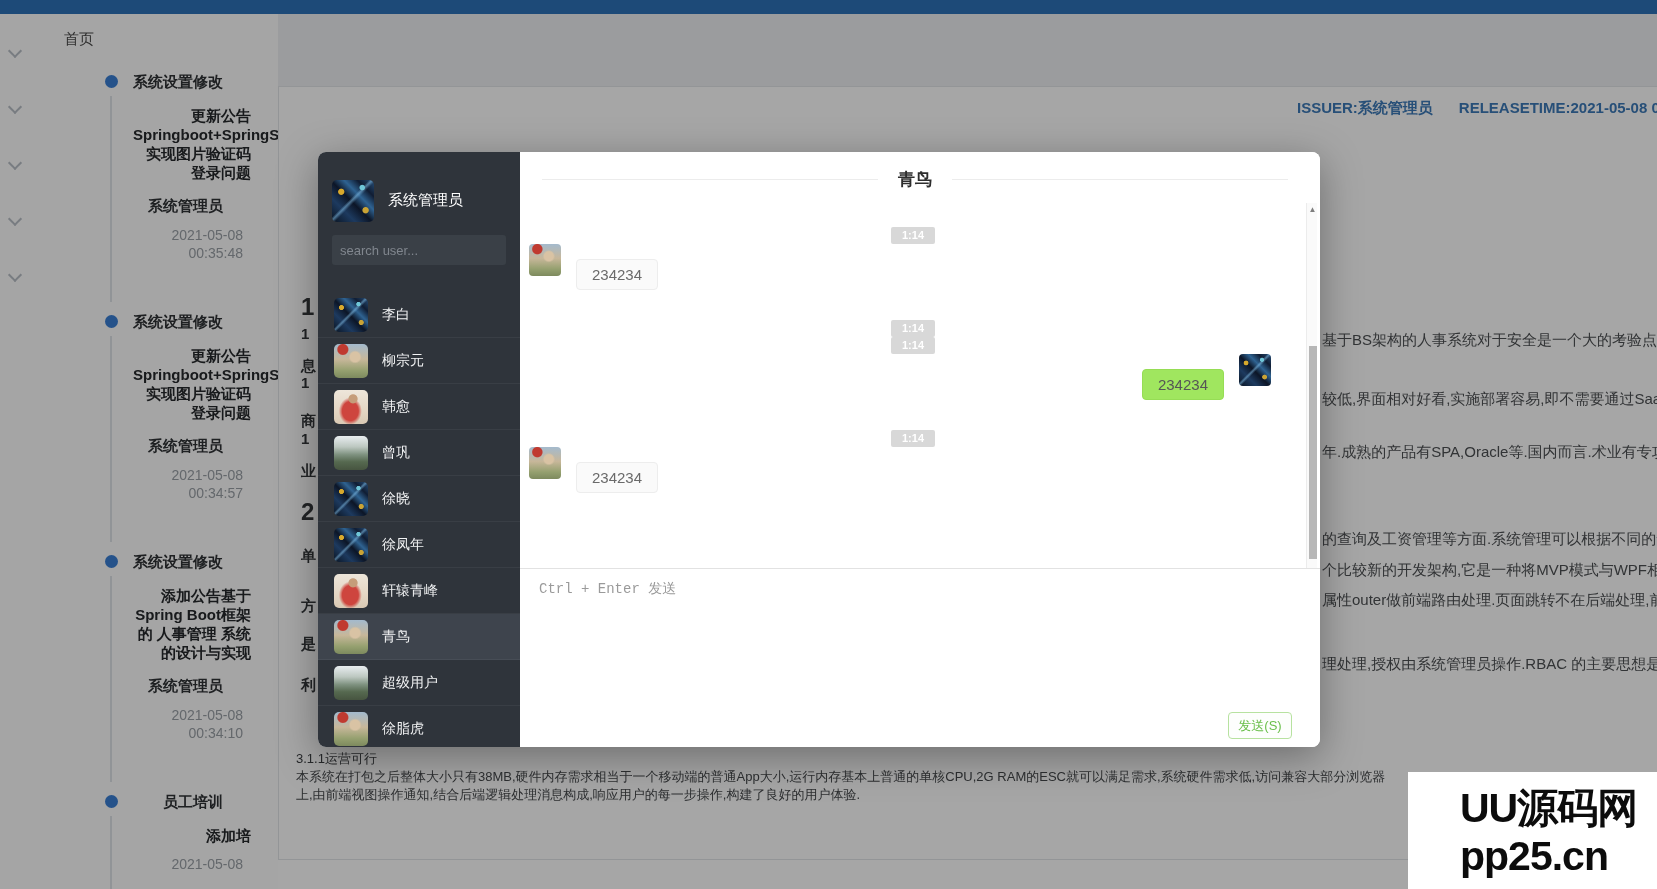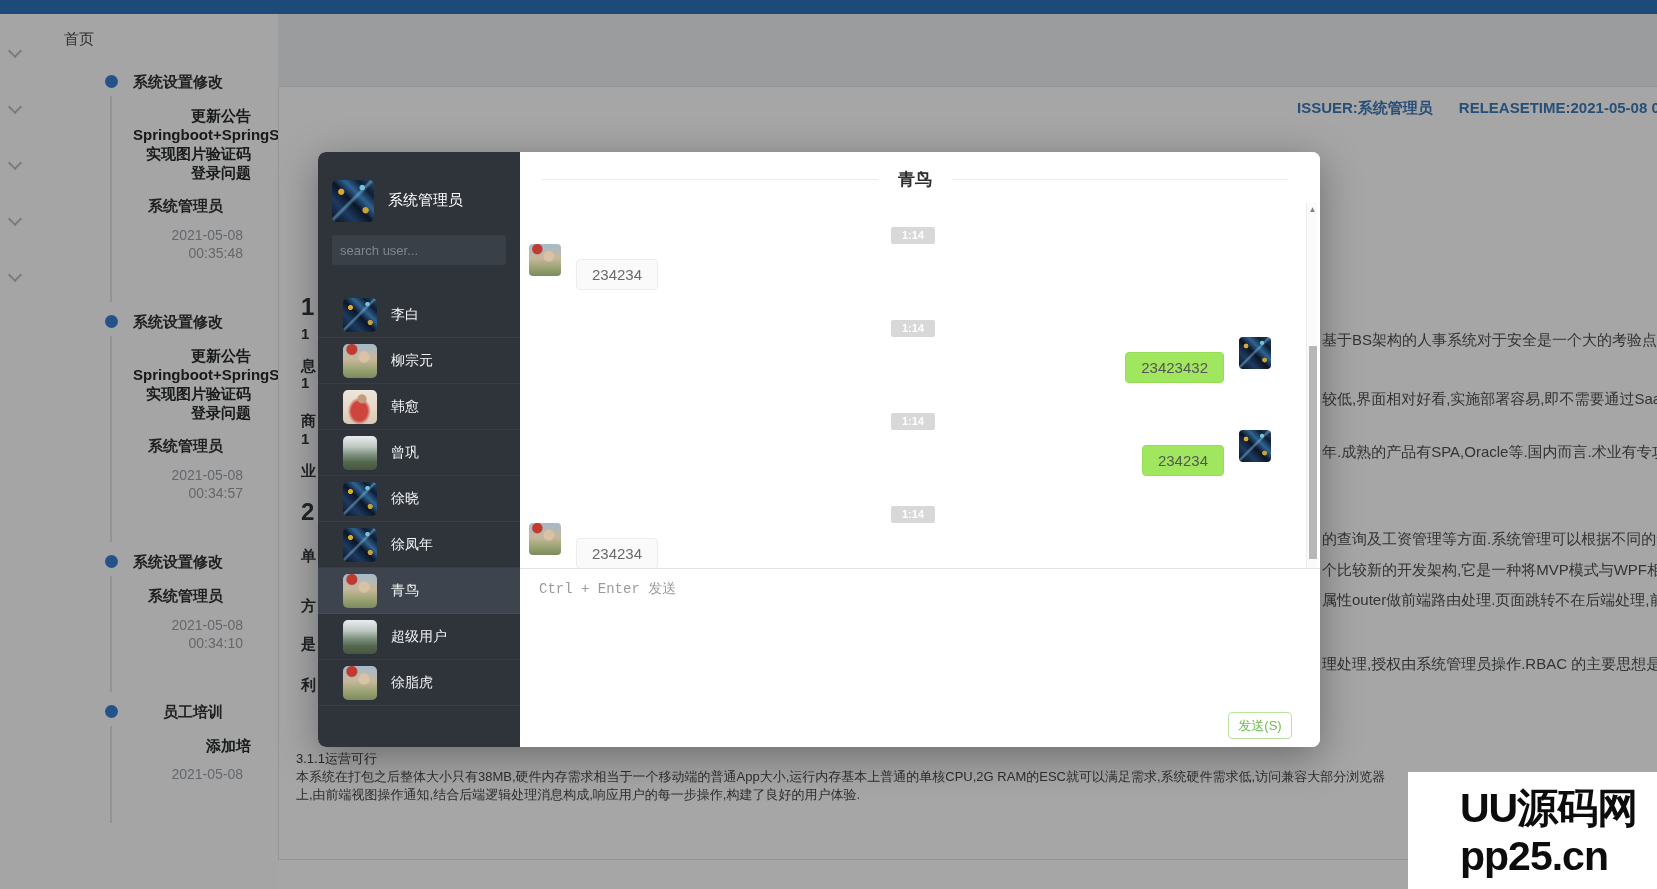--- a/index.html
+++ b/index.html
@@ -62,21 +62,21 @@
   }
   .av-mountain{
     background:linear-gradient(180deg,#e9edf0 0%,#bcc7c0 32%,#7e917f 55%,#566950 76%,#475540 100%);
   }
   .panel-avatar{position:absolute;left:14px;top:28px;width:42px;height:42px;}
   .panel-name{position:absolute;left:70px;top:39px;font-size:15px;color:#ffffff;}
   .search-input{position:absolute;left:14px;top:83px;width:158px;height:30px;background:#3a4047;border:none;border-radius:3px;
                 color:#cfd3d8;font-size:13px;padding:0 8px;outline:none;font-family:inherit;}
   .search-input::placeholder{color:#80868e;}
   .user-list{position:absolute;left:0;top:140px;right:0;}
-  .user-row{height:45px;display:flex;align-items:center;padding-left:25px;gap:14px;border-bottom:1px solid rgba(255,255,255,0.05);cursor:pointer;}
+  .user-row{height:45px;display:flex;align-items:center;padding-left:16px;gap:14px;border-bottom:1px solid rgba(255,255,255,0.05);cursor:pointer;}
   .user-row.selected{background:#3e444d;}
   .user-row .av{width:34px;height:34px;}
   .user-name{font-size:14px;color:#f2f3f4;}
   
   .chat{position:absolute;left:202px;top:0;width:800px;height:100%;background:#fff;}
   .chat-head{position:absolute;top:16px;left:22px;right:32px;display:flex;align-items:center;gap:20px;}
   .chat-head::before,.chat-head::after{content:"";flex:1;border-top:1px solid #ececec;}
   .chat-title{font-size:17px;font-weight:700;color:#2d2d2d;}
   .chat-scroll{position:absolute;left:0;top:48px;width:786px;height:368px;overflow:hidden;padding-top:27px;box-sizing:border-box;}
   .time-badge{width:fit-content;margin:0 auto;height:13px;line-height:13px;padding:2px 11px;background:#d8d8d8;color:#fff;
@@ -127,20 +127,21 @@
         <span class="tl-dot"></span>
         <div class="tl-title">系统设置修改</div>
         <div class="tl-content">更新公告 Springboot+SpringSecurity实现图片验证码 登录问题</div>
         <div class="tl-author">系统管理员</div>
         <div class="tl-time">2021-05-08 00:34:57</div>
       </div>
 
       <div class="tl-item">
         <span class="tl-dot"></span>
         <div class="tl-title">系统设置修改</div>
+        <div class="tl-content">添加公告基于 Spring Boot框架的 人事管理 系统的设计与实现</div>
         <div class="tl-author">系统管理员</div>
         <div class="tl-time">2021-05-08 00:34:10</div>
       </div>
 
       <div class="tl-item">
         <span class="tl-dot"></span>
         <div class="tl-title">员工培训</div>
         <div class="tl-content">添加培</div>
 
         <div class="tl-time">2021-05-08</div>
@@ -238,20 +239,24 @@
         <div class="user-row">
           <span class="av av-mosaic"></span>
           <span class="user-name">徐晓</span>
         </div>
 
         <div class="user-row">
           <span class="av av-mosaic"></span>
           <span class="user-name">徐凤年</span>
         </div>
 
+        <div class="user-row">
+          <span class="av av-girl-red"></span>
+          <span class="user-name">轩辕青峰</span>
+        </div>
 
         <div class="user-row selected">
           <span class="av av-girl-cap"></span>
           <span class="user-name">青鸟</span>
         </div>
 
         <div class="user-row">
           <span class="av av-mountain"></span>
           <span class="user-name">超级用户</span>
         </div>
@@ -281,27 +286,20 @@
             <span class="av av-girl-cap"></span>
             <span class="bubble">234234</span>
           </div>
         </div>
 
         <div class="chat-item">
           <div class="time-badge">1:14</div>
 
         </div>
 
-        <div class="chat-item">
-
-          <div class="msg-row right">
-            <span class="av av-mosaic"></span>
-            <span class="bubble">23423432</span>
-          </div>
-        </div>
 
         <div class="chat-item">
           <div class="time-badge">1:14</div>
 
         </div>
 
         <div class="chat-item">
 
           <div class="msg-row right">
             <span class="av av-mosaic"></span>

